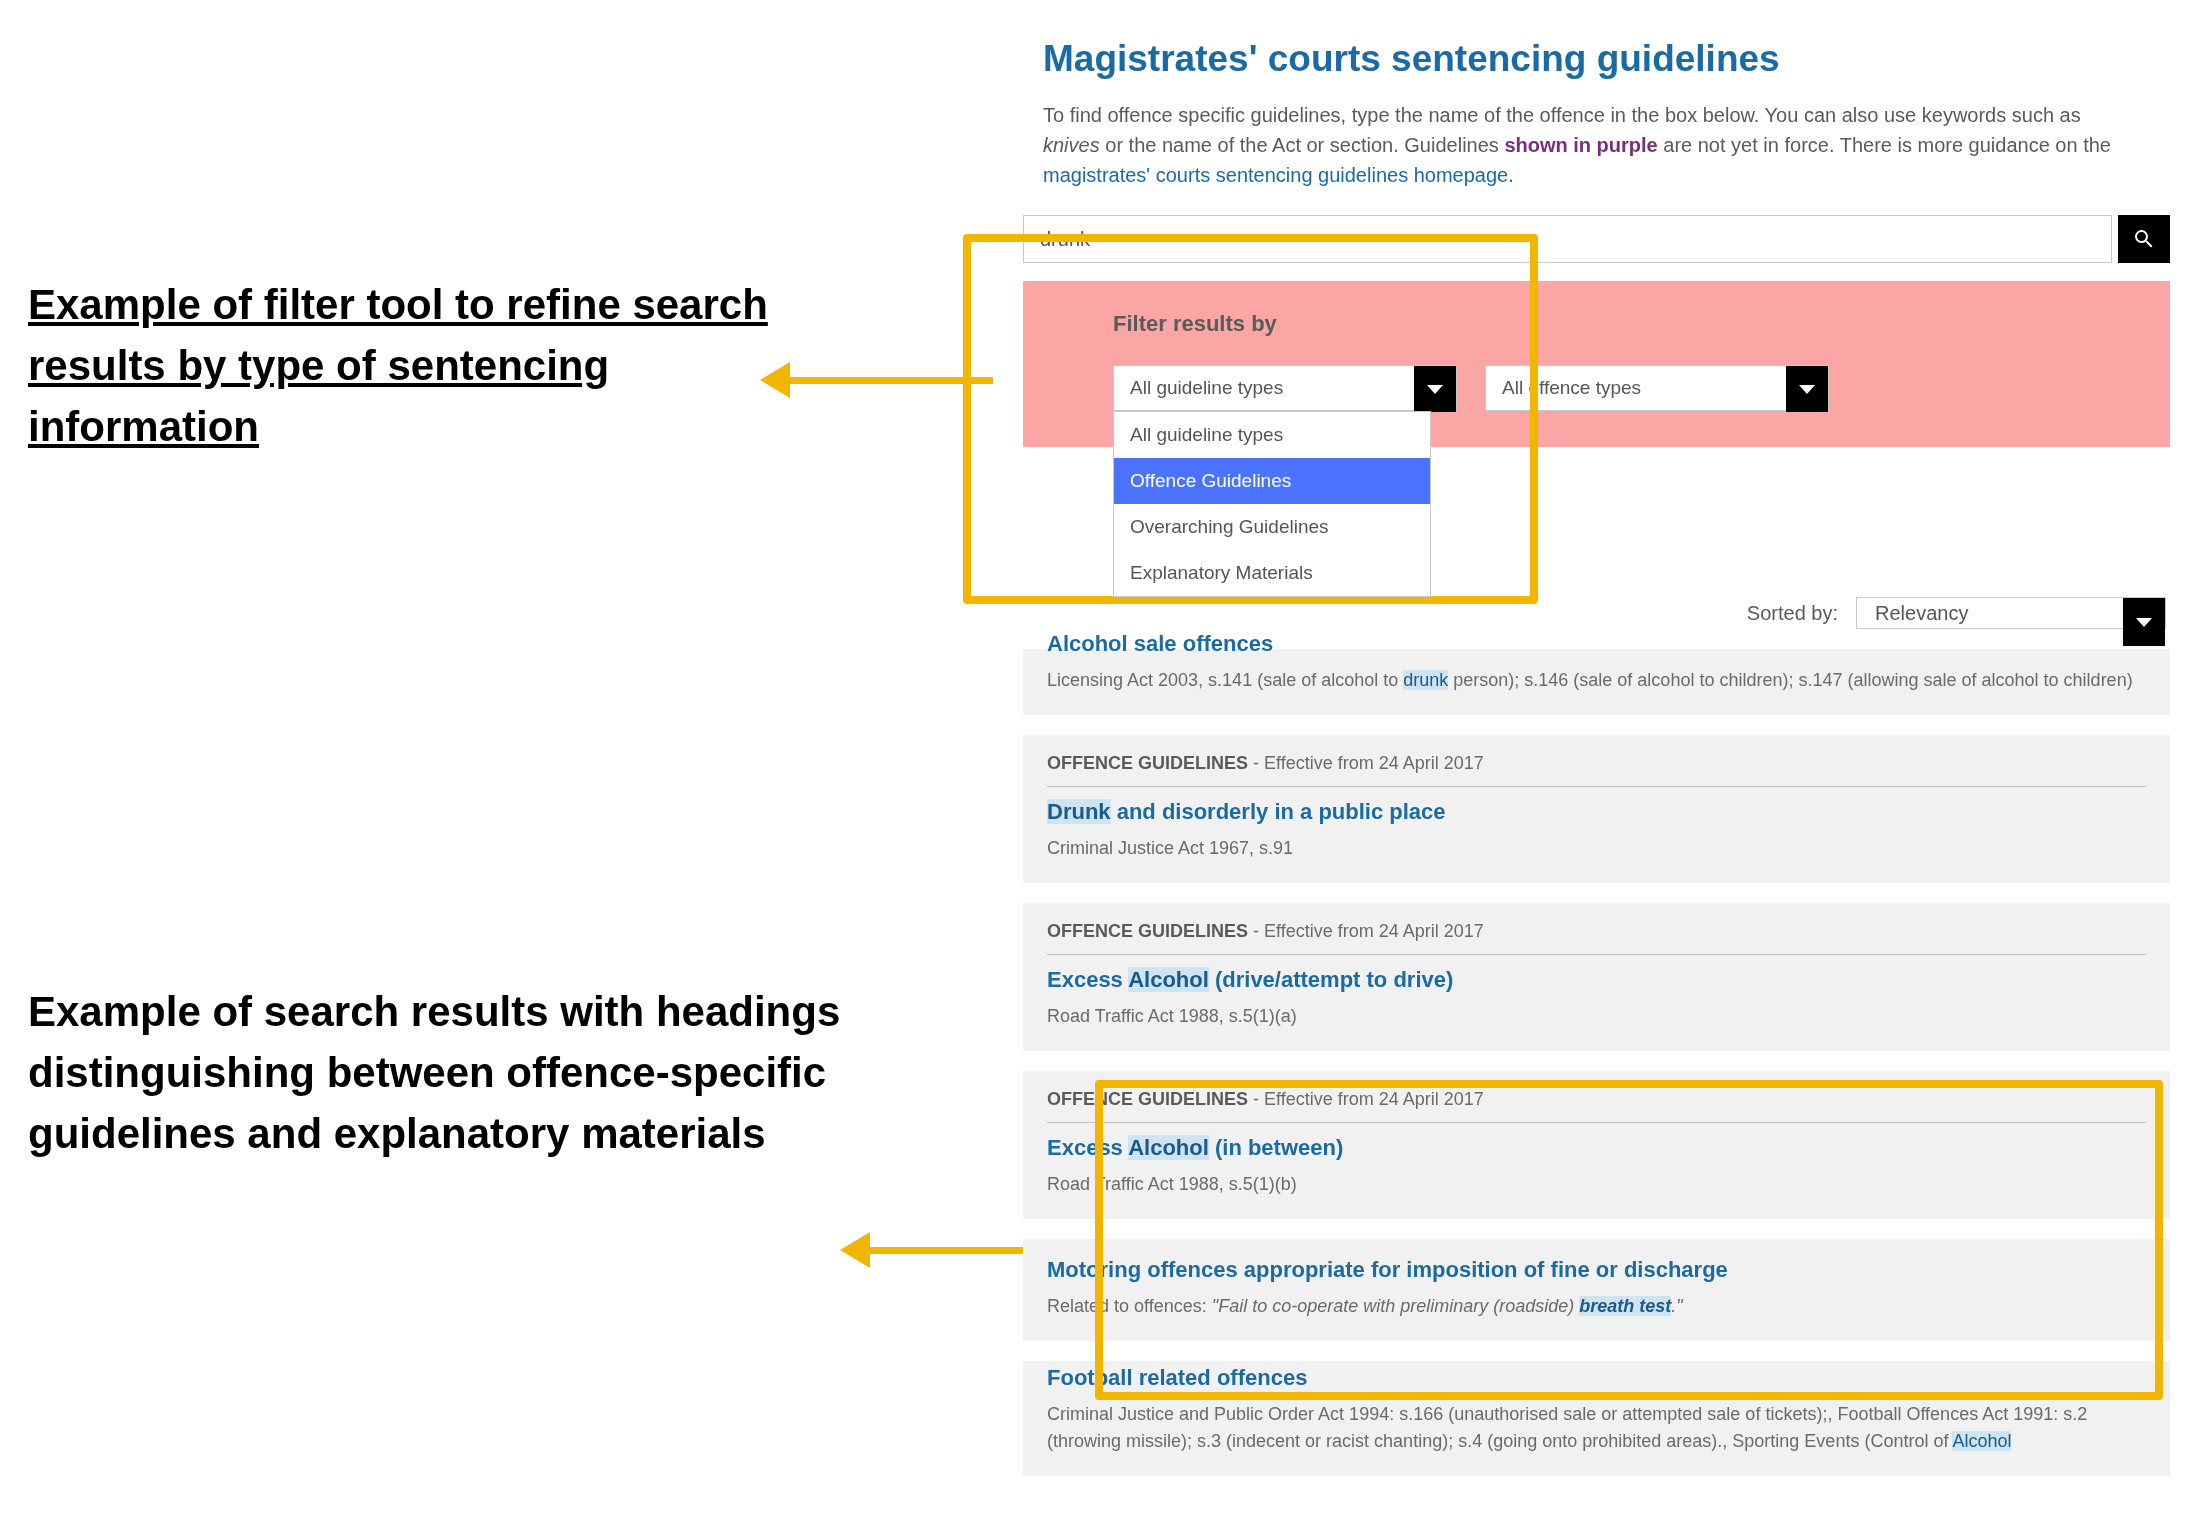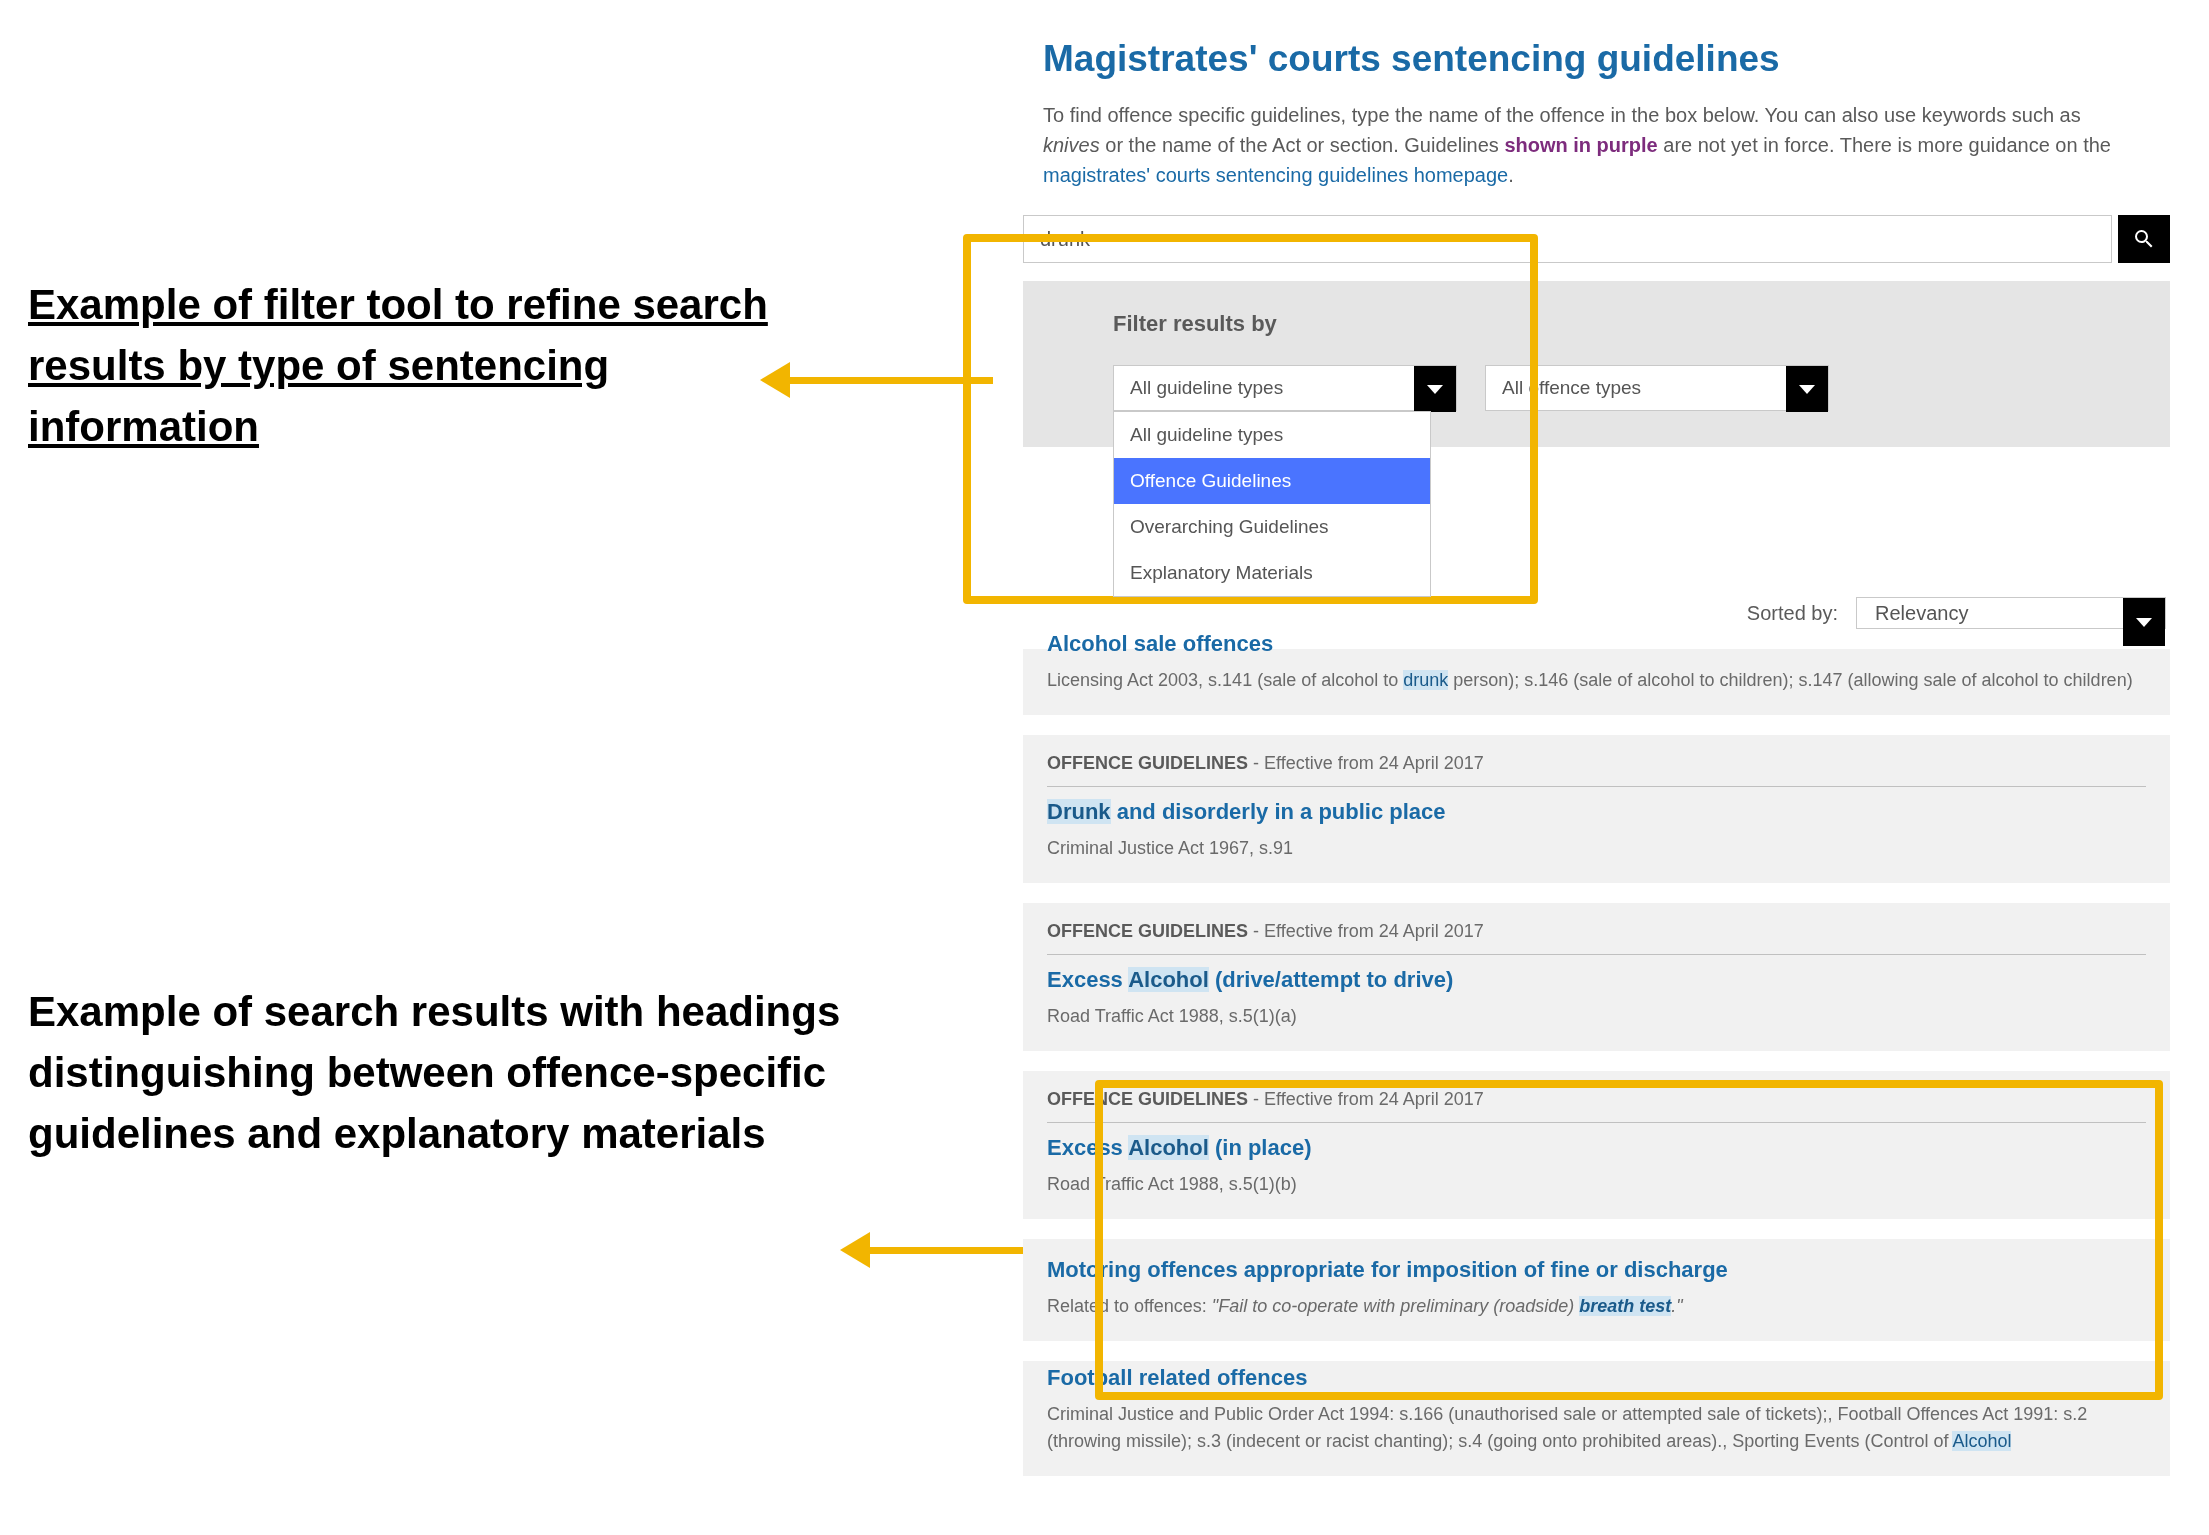--- a/index.html
+++ b/index.html
@@ -95,21 +95,21 @@
     align-items: center;
     justify-content: center;
     margin-left: 6px;
   }
   .search-btn svg { width: 24px; height: 24px; fill: #fff; }
 
   .filter-box {
     margin-top: 18px;
     margin-left: 8px;
     margin-right: 0;
-    background: #e5e5e5;
+    background: #fca5a5;
     padding: 30px 90px 36px 90px;
     position: relative;
   }
   .filter-title { font-size: 22px; font-weight: 600; color: #5a5a5a; margin-bottom: 28px; }
   .filter-row { display: flex; gap: 28px; }
   .filter-select {
     position: relative;
     width: 344px;
   }
   .filter-select .sel-box {
@@ -300,21 +300,21 @@
         <span>Excess </span><span class="hl">Alcohol</span><span> (drive/attempt to drive)</span>
       </div>
       <div class="desc">Road Traffic Act 1988, s.5(1)(a)</div>
     </div>
 
     <div class="result">
       <div class="meta">
         <span class="cat">OFFENCE GUIDELINES</span><span> - Effective from 24 April 2017</span>
       </div>
       <div class="title">
-        <span>Excess </span><span class="hl">Alcohol</span><span> (in place)</span>
+        <span>Excess </span><span class="hl">Alcohol</span><span> (in between)</span>
       </div>
       <div class="desc">Road Traffic Act 1988, s.5(1)(b)</div>
     </div>
 
     <div class="result">
       <div class="title">
         <span>Motoring offences appropriate for imposition of fine or discharge</span>
       </div>
       <div class="desc">
         <span>Related to offences: </span><span class="italic"><span>"Fail to co-operate with preliminary (roadside) </span><span class="hl" style="font-weight:600;">breath test</span><span>."</span></span>

